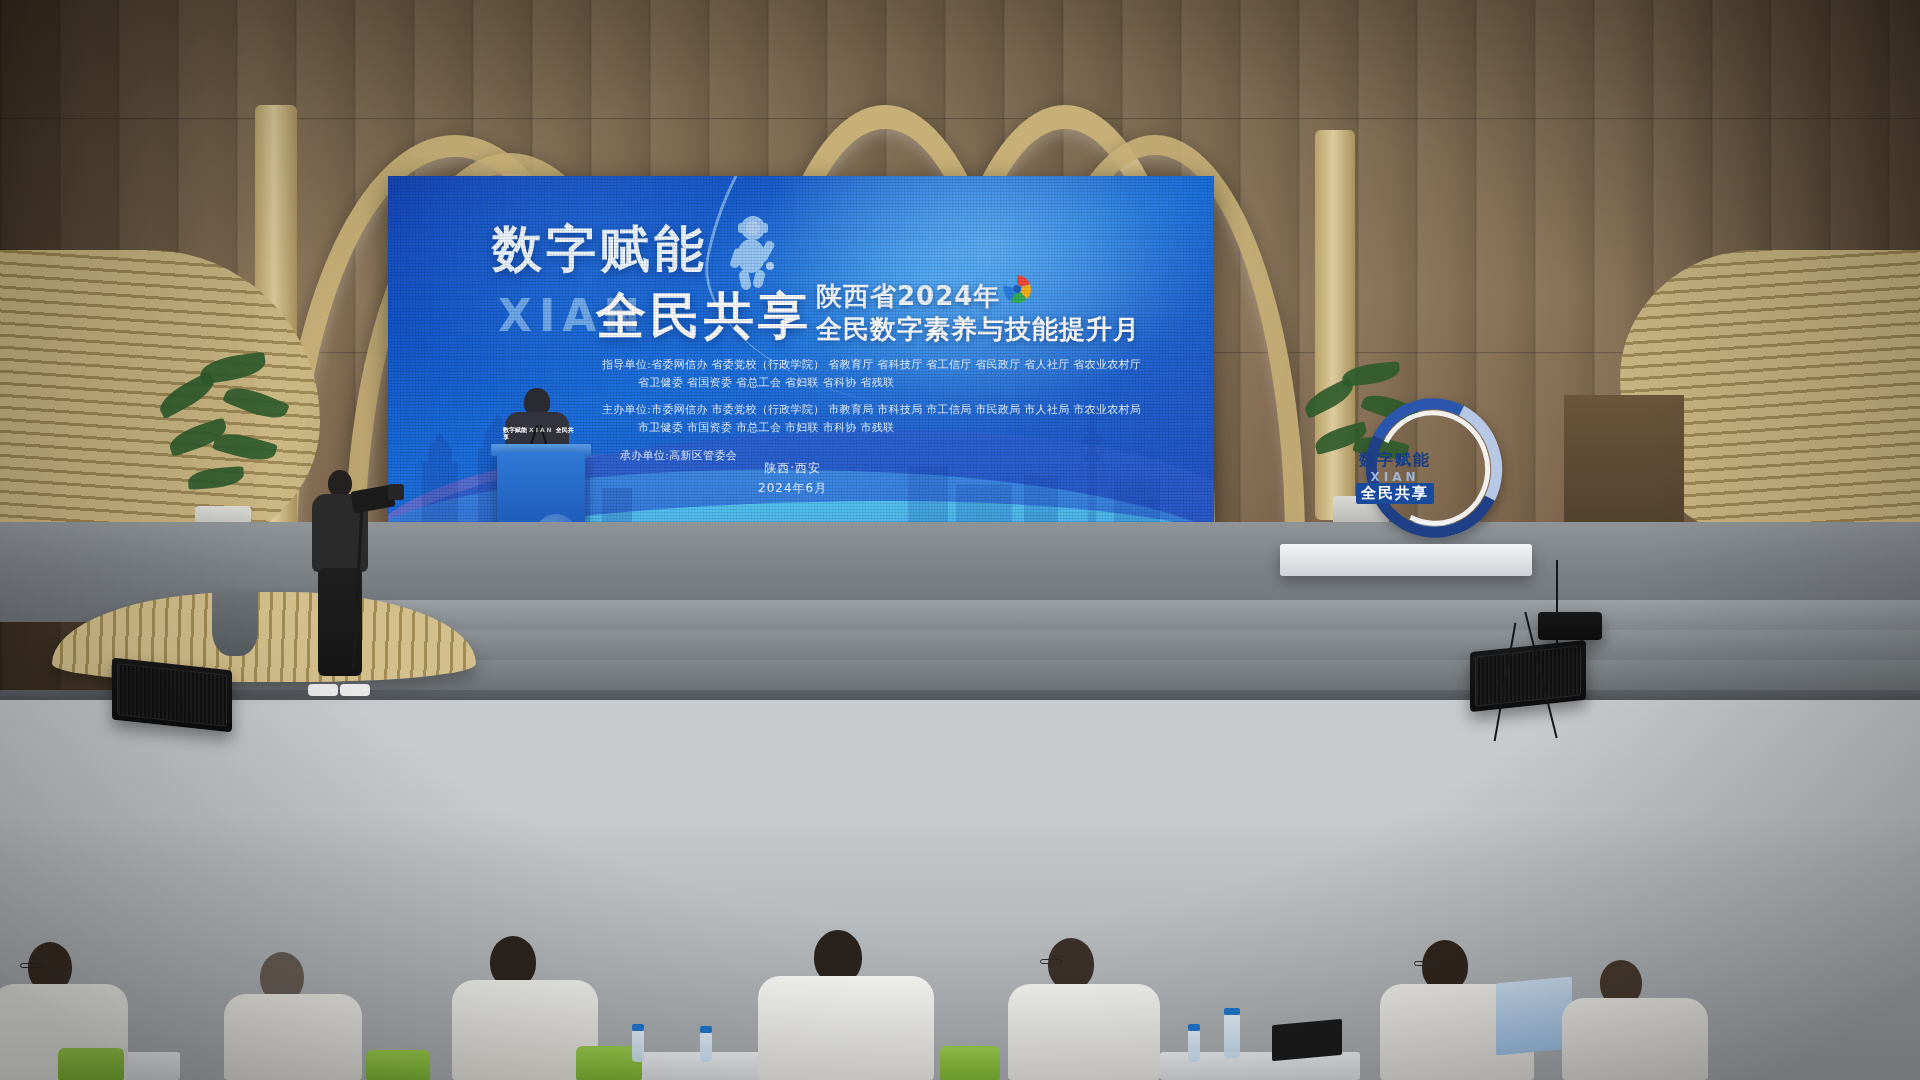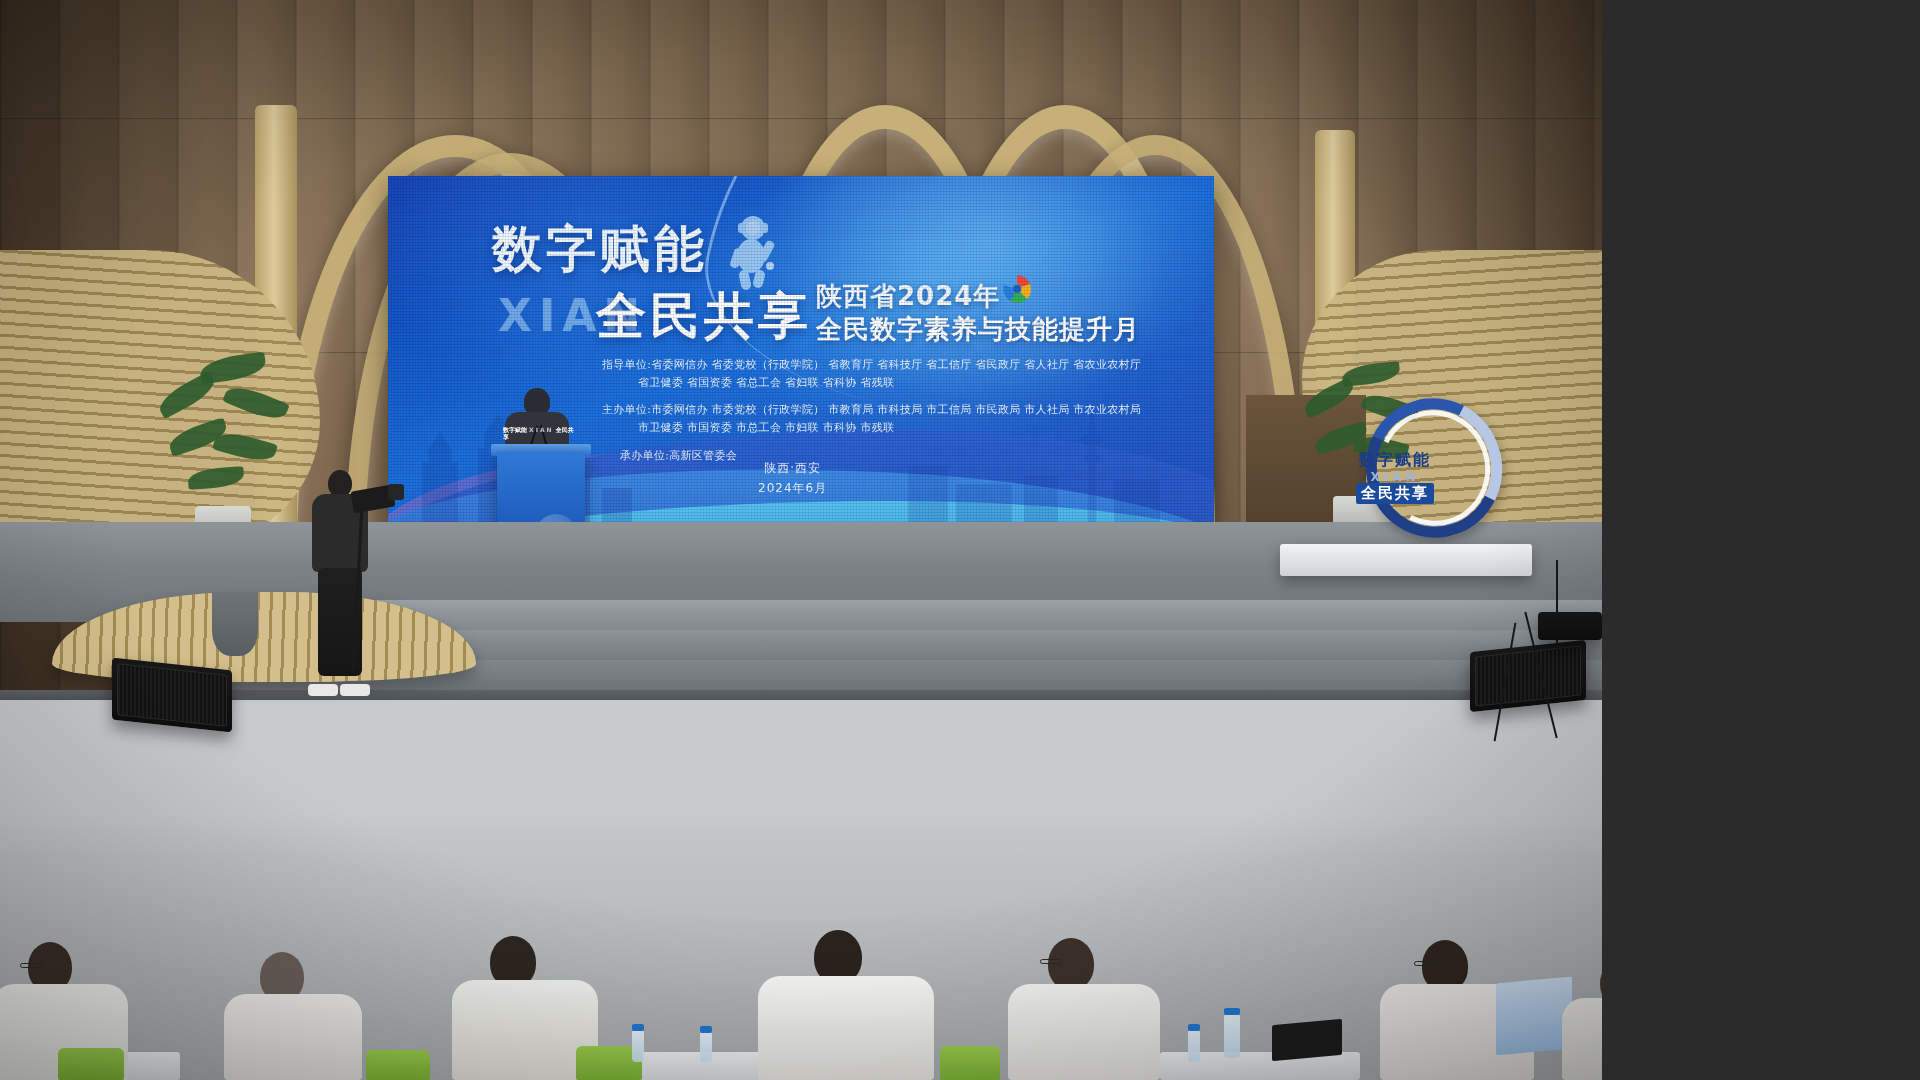--- a/index.html
+++ b/index.html
@@ -1,18 +1,18 @@
 <!DOCTYPE html>
 <html><head>
 <meta charset="utf-8">
 <style>
   * { margin:0; padding:0; box-sizing:border-box; }
   html,body { width:1920px; height:1080px; overflow:hidden; background:#2b2b2b;
               font-family:"DejaVu Sans","Liberation Sans",sans-serif; }
-  #stage { position:relative; width:1602px; height:1080px; overflow:hidden; }
+  #stage { position:relative; width:1920px; height:1080px; overflow:hidden; }
 
   
   .wall {
     position:absolute; left:0; top:0; width:1920px; height:700px;
     background:
       repeating-linear-gradient(90deg,
         rgba(0,0,0,0.16) 0px, rgba(0,0,0,0.16) 1px,
         rgba(255,255,255,0.035) 2px, rgba(255,255,255,0.00) 30px,
         rgba(0,0,0,0.10) 58px, rgba(0,0,0,0.16) 59px),
       linear-gradient(180deg,#6d5a43 0%, #7d6950 18%, #8a7358 42%, #80694f 70%, #6a5640 100%);

